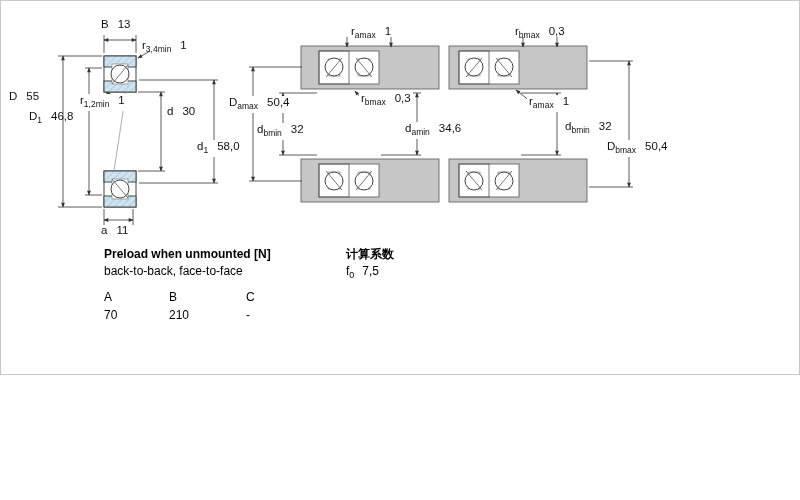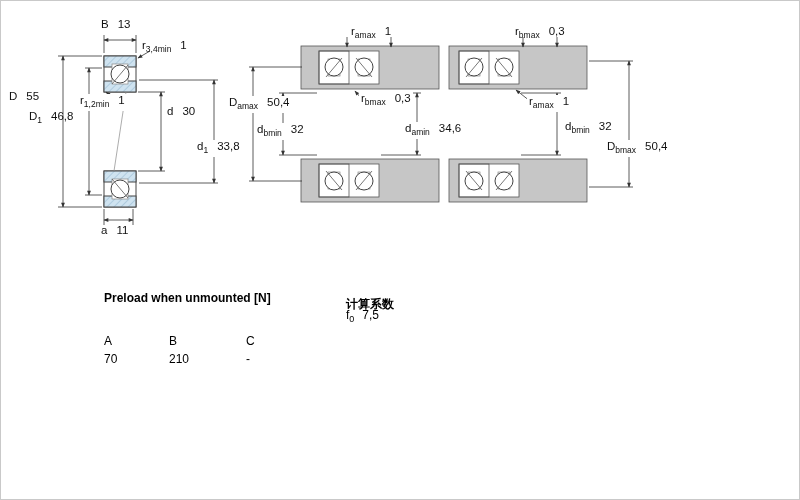--- a/index.html
+++ b/index.html
@@ -1,30 +1,30 @@
 <!DOCTYPE html>
 <html><head>
 <meta charset="utf-8">
 <style>
   * { margin:0; padding:0; box-sizing:border-box; }
   html,body { background:#fff; }
   body { font-family:"Liberation Sans", sans-serif; }
   #page {
-    position:relative; width:800px; height:500px;
+    position:relative; width:800px; height:375px;
     background:#ffffff; border:1px solid #c9c9c9; overflow:hidden;
   }
   svg.draw { position:absolute; left:0; top:0; }
   .dim {
     position:absolute; font-size:11.5px; color:#111; white-space:nowrap;
     line-height:13px;
   }
   .dim sub { font-size:8.5px; }
   .dim .v { margin-left:9px; }
   .dim.bg { background:#fff; padding:0 2px;text-align:right; }
-  .txt { position:absolute; font-size:12px; color:#000; white-space:nowrap; line-height:14px;margin-top:44px; }
+  .txt { position:absolute; font-size:12px; color:#000; white-space:nowrap; line-height:14px; }
   .txt .v { margin-left:8px; }
   .txt sub { font-size:9px; }
   .bold { font-weight:bold; }
 </style>
 </head>
 <body>
 
 <div id="page">
 
   <svg class="draw" width="800" height="500" viewBox="0 0 800 500">
@@ -167,37 +167,38 @@
       <line x1="628" y1="60" x2="628" y2="186" marker-start="url(#arr)" marker-end="url(#arr)"></line>
     </g>
   </svg>
 
   <span class="dim" style="left:100px;top:17px"><span>B</span><sub></sub><span class="v">13</span></span>
   <span class="dim" style="left:141px;top:38px"><span>r</span><sub>3,4min</sub><span class="v">1</span></span>
   <span class="dim" style="left:8px;top:89px"><span>D</span><sub></sub><span class="v">55</span></span>
   <span class="dim" style="left:28px;top:109px"><span>D</span><sub>1</sub><span class="v">46,8</span></span>
   <span class="dim bg" style="left:77px;top:93px"><span>r</span><sub>1,2min</sub><span class="v">1</span></span>
   <span class="dim" style="left:166px;top:104px"><span>d</span><sub></sub><span class="v">30</span></span>
-  <span class="dim bg" style="left:194px;top:139px"><span>d</span><sub>1</sub><span class="v">33,8</span></span>
+  <span class="dim bg" style="left:194px;top:139px"><span>d</span><sub>1</sub><span class="v">58,0</span></span>
   <span class="dim" style="left:100px;top:223px"><span>a</span><sub></sub><span class="v">11</span></span>
 
   <span class="dim" style="left:350px;top:24px"><span>r</span><sub>amax</sub><span class="v">1</span></span>
   <span class="dim bg" style="left:226px;top:95px"><span>D</span><sub>amax</sub><span class="v">50,4</span></span>
   <span class="dim bg" style="left:358px;top:91px"><span>r</span><sub>bmax</sub><span class="v">0,3</span></span>
   <span class="dim bg" style="left:254px;top:122px"><span>d</span><sub>bmin</sub><span class="v">32</span></span>
   <span class="dim bg" style="left:402px;top:121px"><span>d</span><sub>amin</sub><span class="v">34,6</span></span>
 
   <span class="dim" style="left:514px;top:24px"><span>r</span><sub>bmax</sub><span class="v">0,3</span></span>
   <span class="dim bg" style="left:526px;top:94px"><span>r</span><sub>amax</sub><span class="v">1</span></span>
   <span class="dim" style="left:564px;top:119px"><span>d</span><sub>bmin</sub><span class="v">32</span></span>
   <span class="dim bg" style="left:604px;top:139px"><span>D</span><sub>bmax</sub><span class="v">50,4</span></span>
 
   <span class="txt bold" style="left:103px;top:246px">Preload when unmounted [N]</span>
-
-  <span class="txt bold" style="left:345px;top:252px">计算系数</span>
+  <span class="txt" style="left:103px;top:263px">back-to-back, face-to-face</span>
+
+  <span class="txt bold" style="left:345px;top:246px">计算系数</span>
   <span class="txt" style="left:345px;top:263px"><span>f</span><sub>0</sub><span class="v">7,5</span></span>
 
   <span class="txt" style="left:103px;top:289px">A</span>
   <span class="txt" style="left:168px;top:289px">B</span>
   <span class="txt" style="left:245px;top:289px">C</span>
 
   <span class="txt" style="left:103px;top:307px">70</span>
   <span class="txt" style="left:168px;top:307px">210</span>
   <span class="txt" style="left:245px;top:307px">-</span>
 

